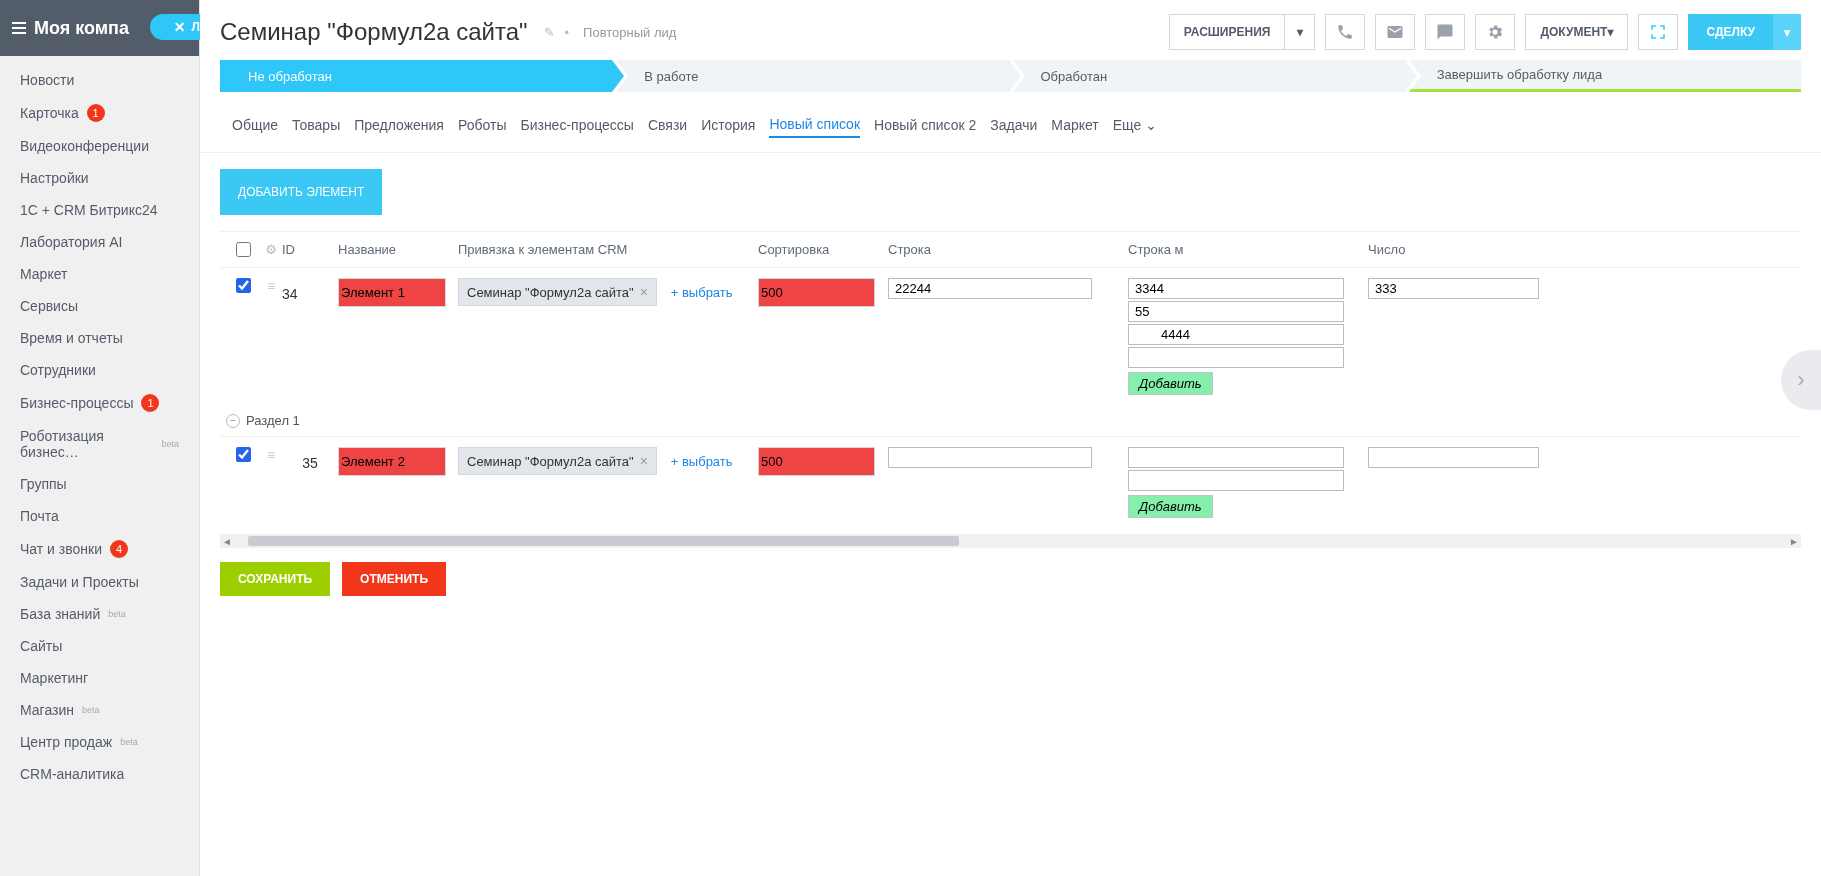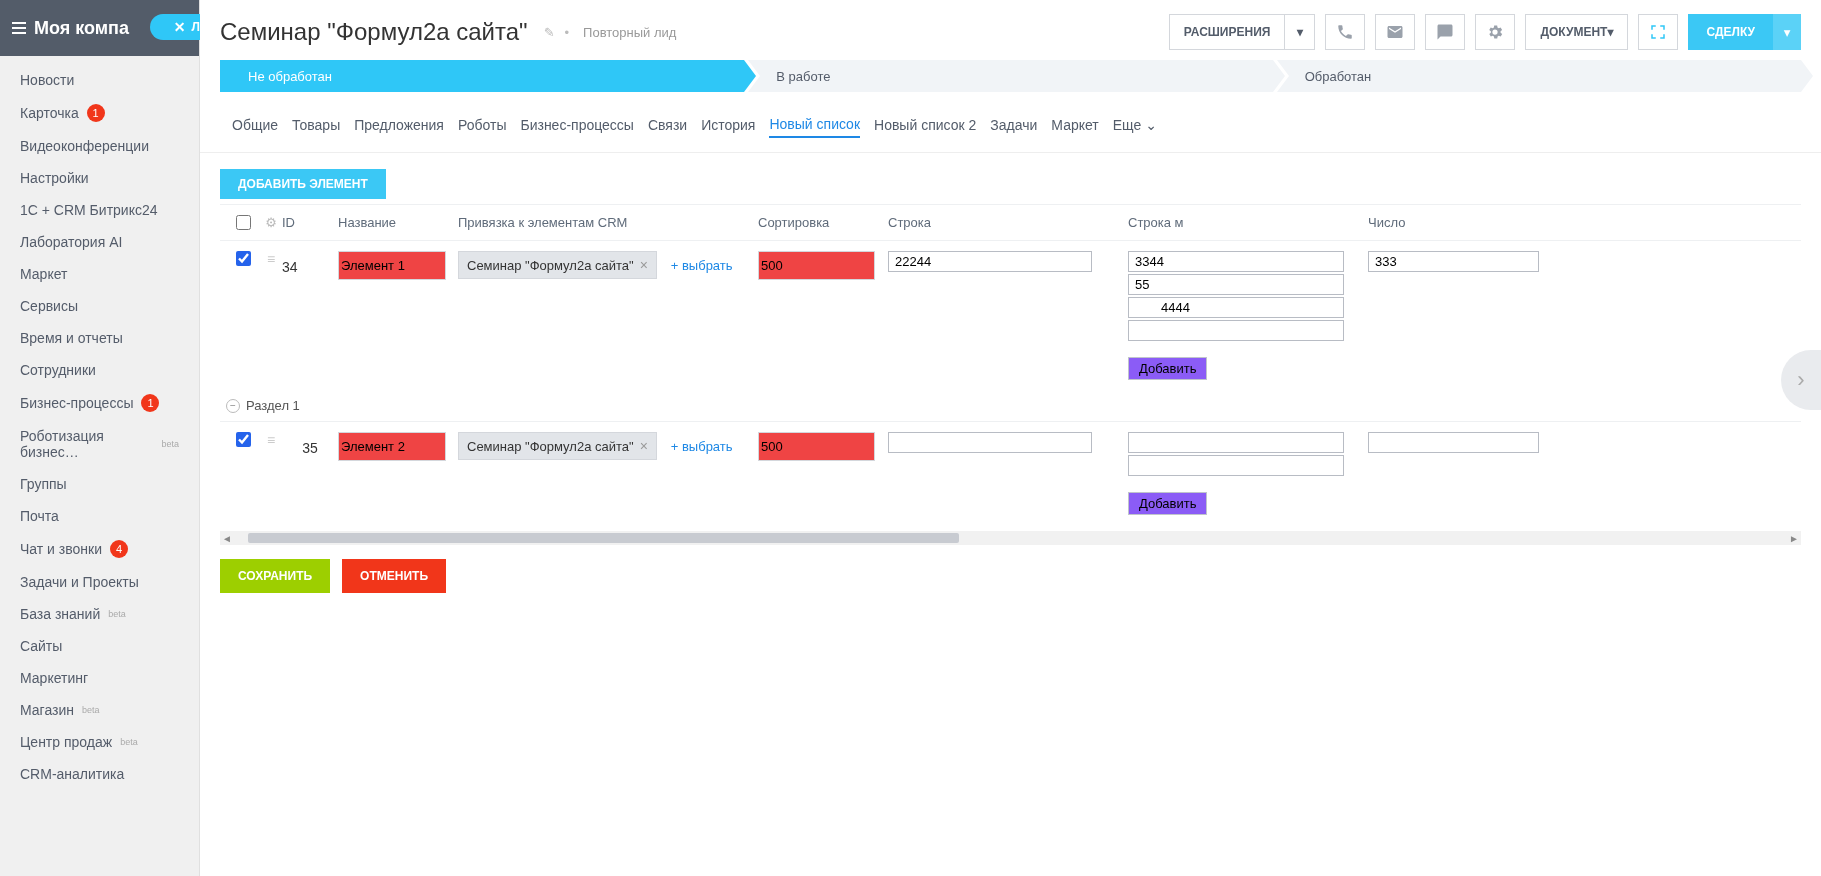--- a/index.html
+++ b/index.html
@@ -45,21 +45,21 @@
 .chevron.last::after{display:none;}
 
 
 .tabs { display: flex; gap: 14px; padding: 14px 32px; border-bottom: 1px solid #eee; align-items: center;}
 .tab { color: #535c6a; font-size: 14px; cursor: pointer; padding-bottom: 4px; }
 .tab.active { color: #1e88e5; border-bottom: 2px solid #1e88e5; }
 .tab-more { display: flex; align-items: center; gap: 4px;}
 
 
 .content { padding: 16px 20px; overflow-x: auto; flex: 1; }
-.add-btn { background: #3bc8f5; color: #fff; border: none; padding: 8px 18px; font-size: 12px; font-weight: 700; text-transform: uppercase; cursor: pointer; margin-bottom: 5px; }
+.add-btn { background: #3bc8f5; color: #fff; border: none; padding: 16px 18px; font-size: 12px; font-weight: 400; text-transform: uppercase; cursor: pointer; margin-bottom: 16px; }
 
 
 .grid { min-width: 1550px; }
 .grid-header, .grid-row { display: flex; align-items: flex-start; padding: 10px 6px; border-top: 1px solid #eef0f2; }
 .grid-header { color: #5f6b7a; font-size: 13px; background:#fff;}
 .col-check { width: 34px; display:flex; align-items:center; justify-content:center;}
 .col-gear { width: 22px; color:#bbb; display:flex; align-items:center; justify-content:center;}
 .col-drag { width: 22px; color:#ccc; display:flex; align-items:center; justify-content:center; font-size:14px;}
 .col-id { width: 56px; }
 .col-name { width: 120px; }
@@ -67,21 +67,21 @@
 .col-sort { width: 130px; }
 .col-str { width: 240px; }
 .col-strm { width: 240px; }
 .col-num { width: 180px; }
 .cell-input { width: 90%; border: 1px solid #d4d7dc; padding: 6px 2px; font-size: 13px; background:#ef4444;}
 .cell-input-sm { width: 100%; border:1px solid #b8bcc4; padding:2px 6px; font-size:13px; margin-bottom:2px;}
 .tag { background: #e2e5e9; padding: 5px 8px; font-size: 13px; display: inline-flex; align-items: center; gap: 6px; border:1px solid #d4d7dc;}
 .tag-x { color: #999; cursor: pointer; font-size:14px;}
 .add-link { color: #1e88e5; font-size: 13px; cursor: pointer; margin-left: 10px; }
 .add-link::before { content:"+ "; }
-.mini-btn { border: 1px solid #c0c4cc; background: #8b5cf6; padding: 3px 10px; font-size: 13px; cursor: pointer; margin-top:14px;}
+.mini-btn { border: 1px solid #c0c4cc; background: #86efac; padding: 3px 10px; font-size: 13px; cursor: pointer; margin-top:2px;font-style:italic;}
 input[type=checkbox]{ width:15px; height:15px; accent-color:#2563eb;}
 .section-toggle { display:flex; align-items:center; gap:6px; padding:8px 6px; color:#555; font-size:13px;}
 .section-toggle-icon { width:14px; height:14px; border:1px solid #bbb; border-radius:50%; display:inline-flex; align-items:center; justify-content:center; font-size:10px; color:#888;}
 
 
 .hscroll { height: 14px; background: #f1f1f1; position: relative; margin-top: 6px; display:flex; align-items:center;}
 .hscroll-thumb { height: 10px; background: #c8cbd1; width: 45%; margin-left:14px; border-radius:2px;}
 .hscroll-arrow { width:14px; text-align:center; color:#888; font-size:10px;}
 
 
@@ -232,20 +232,21 @@
       <div class="btn-group">
         <button class="deal-btn">СДЕЛКУ</button>
         <button class="deal-btn-drop">▾</button>
       </div>
     </div>
 
     <div class="status-bar">
       <div class="chevron active">Не обработан</div>
       <div class="chevron">В работе</div>
       <div class="chevron">Обработан</div>
+      <div class="chevron last">Завершить обработку лида</div>
     </div>
 
     <div class="tabs">
       <div class="tab">Общие</div>
       <div class="tab">Товары</div>
       <div class="tab">Предложения</div>
       <div class="tab">Роботы</div>
       <div class="tab">Бизнес-процессы</div>
       <div class="tab">Связи</div>
       <div class="tab">История</div>

